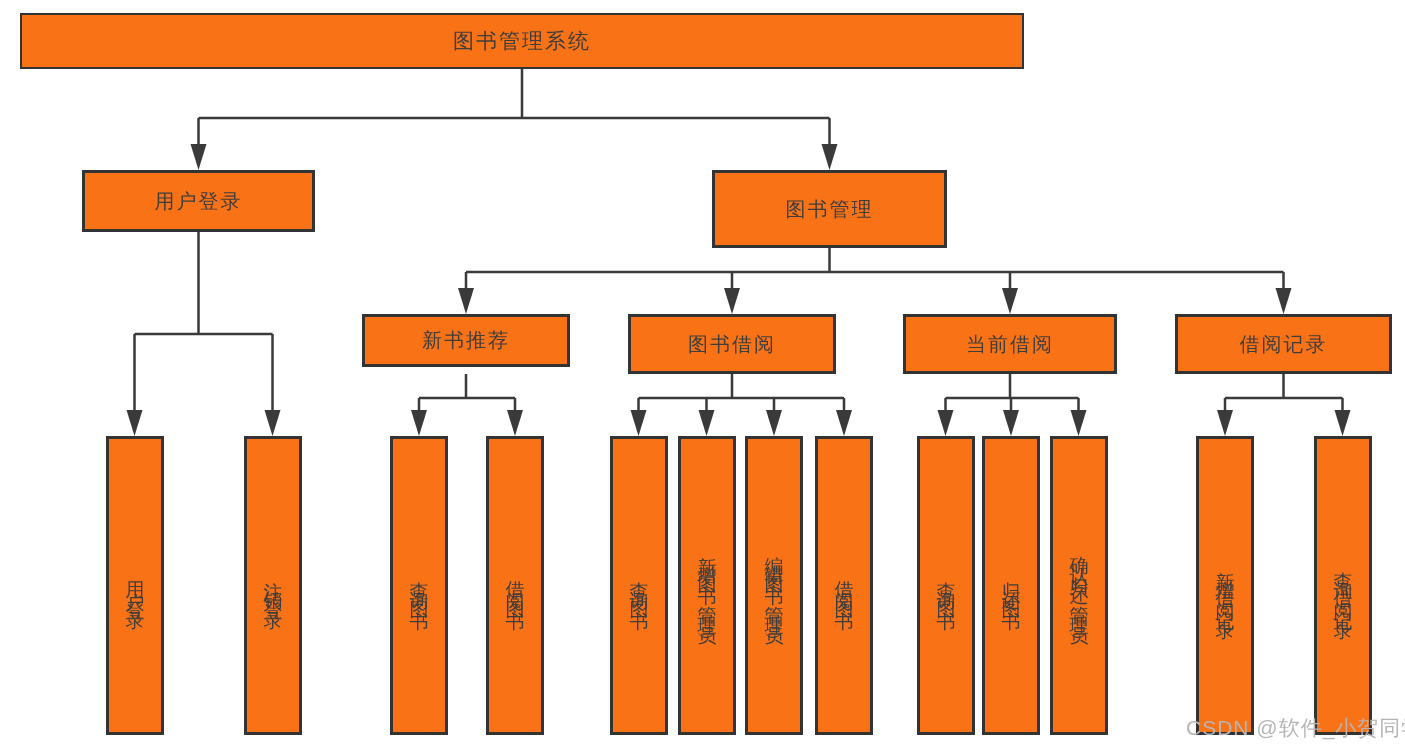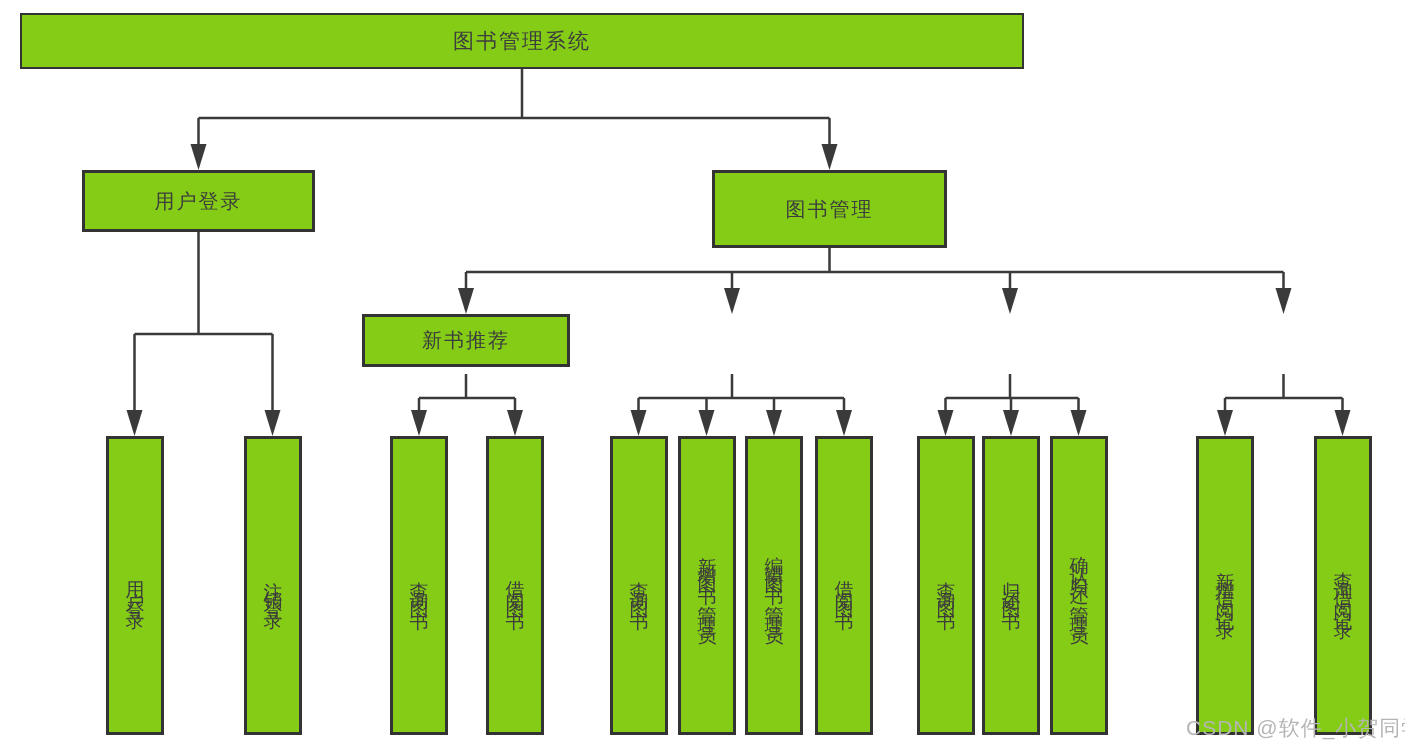--- a/index.html
+++ b/index.html
@@ -6,21 +6,21 @@
   .canvas{
     position:relative;
     width:1405px;height:747px;
     background:#ffffff;
     font-family:"Liberation Sans","DejaVu Sans",sans-serif;
     overflow:hidden;
   }
   .connectors{position:absolute;left:0;top:0;width:1405px;height:747px;pointer-events:none;}
   .node{
     position:absolute;
-    background:#84cc16;
+    background:#f97316;
     border:3px solid #333333;
     color:#3d3d3d;
     display:flex;align-items:center;justify-content:center;
     box-sizing:border-box;
     font-size:20px;
     letter-spacing:2px;
     z-index:2;
   }
   .node.root{border-width:2px;font-size:21px;}
   .node.v{
@@ -96,20 +96,23 @@
       <polygon class="arrow" points="1334.5,410 1350.5,410 1342.5,436"></polygon>
     </g>
   </svg>
 
   <div class="node root" style="left:20px;top:13px;width:1004px;height:56px">图书管理系统</div>
 
   <div class="node" style="left:82px;top:170px;width:233px;height:62px">用户登录</div>
   <div class="node" style="left:712px;top:170px;width:235px;height:78px">图书管理</div>
 
   <div class="node" style="left:362px;top:314px;width:208px;height:53px">新书推荐</div>
+  <div class="node" style="left:628px;top:314px;width:208px;height:60px">图书借阅</div>
+  <div class="node" style="left:903px;top:314px;width:214px;height:60px">当前借阅</div>
+  <div class="node" style="left:1175px;top:314px;width:217px;height:60px">借阅记录</div>
 
   <div class="node v" style="left:106px;top:436px;width:58px;height:299px">用户登录</div>
   <div class="node v" style="left:244px;top:436px;width:58px;height:299px">注销登录</div>
 
   <div class="node v" style="left:390px;top:436px;width:58px;height:299px">查询图书</div>
   <div class="node v" style="left:486px;top:436px;width:58px;height:299px">借阅图书</div>
 
   <div class="node v" style="left:610px;top:436px;width:58px;height:299px">查询图书</div>
   <div class="node v" style="left:678px;top:436px;width:58px;height:299px">新增图书（管理员）</div>
   <div class="node v" style="left:745px;top:436px;width:58px;height:299px">编辑图书（管理员）</div>

